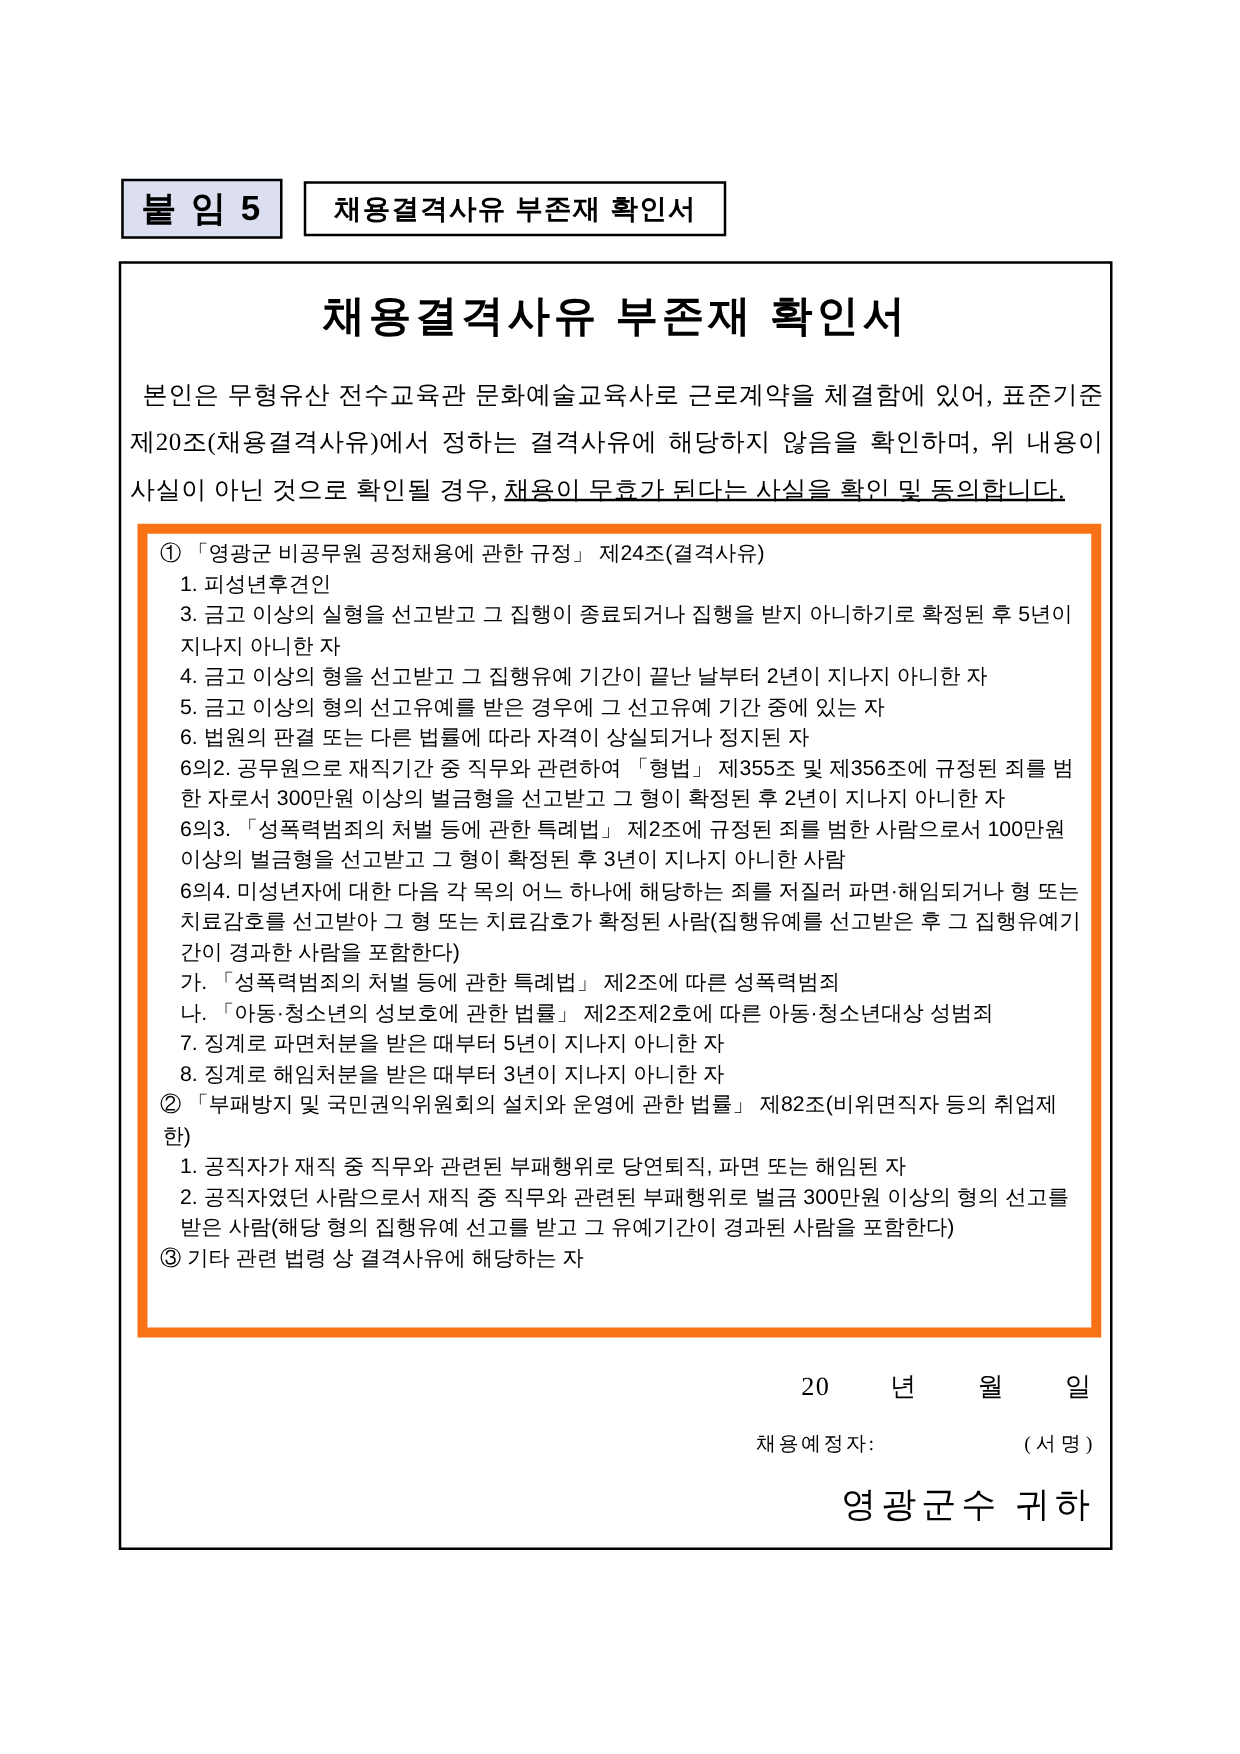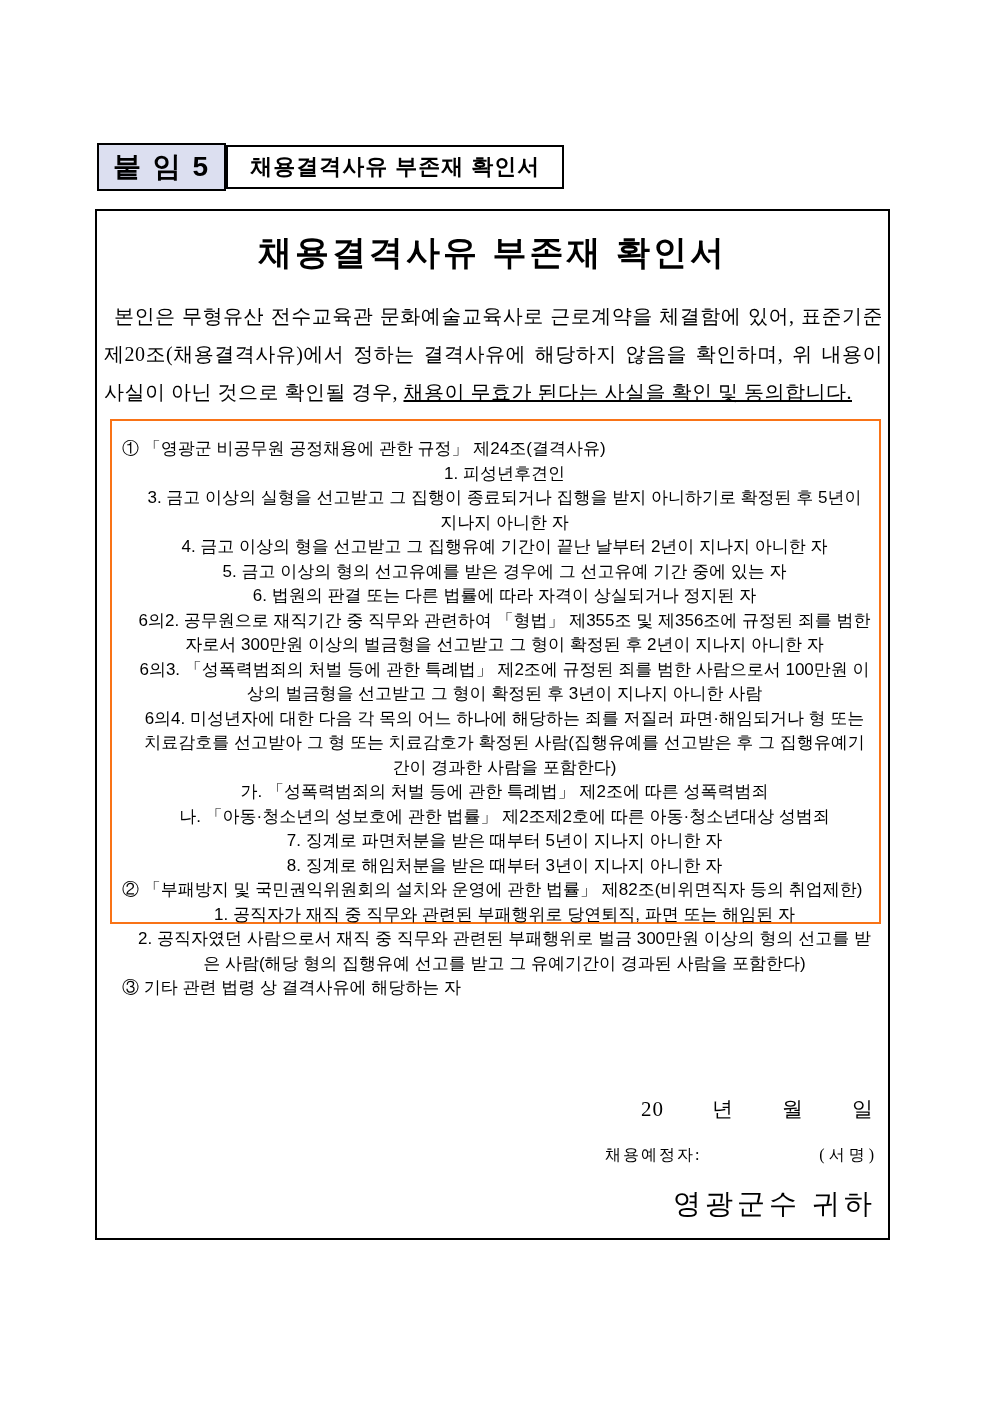--- a/index.html
+++ b/index.html
@@ -9,21 +9,21 @@
     background: #ffffff;
     color: #000000;
     font-family: "Liberation Serif", serif;
     position: relative;
     overflow: hidden;
   }
 
   
   .attachment-row {
     position: absolute; left: 97px; top: 143px;
-    display: flex; align-items: flex-start; gap: 0;
+    display: flex; align-items: flex-start; gap: 17px;
   }
   .attachment-label {
     background: #dcdff0;
     border: 2px solid #000;
     min-width: 124px; height: 48px;
     display: flex; align-items: center; justify-content: center;
     font-family: "Liberation Sans", sans-serif;
     font-weight: bold; font-size: 28px; letter-spacing: 2px;
     padding: 0 14px;
   }
@@ -56,28 +56,28 @@
     text-align: justify;
     text-indent: 10px;
     letter-spacing: 0.5px;
     word-break: break-all;
   }
   .intro .underlined { text-decoration: underline; }
 
   
   .criteria-box {
     position: absolute; left: 13px; top: 208px;
-    width: 771px; height: 505px;
-    border: 2px solid #f97316;
-    padding: 16px 8px;
+    width: 771px; height: 651px;
+    border: 8px solid #f97316;
+    padding: 4px 8px;
     font-family: "Liberation Sans", sans-serif;
     font-size: 17px; line-height: 24.5px;
   }
   .criteria-item.indent-0 { padding-left: 2px;  text-indent: -2px;  margin-left: 2px; }
-  .criteria-item.indent-1 { padding-left: 18px; text-align: center; }
+  .criteria-item.indent-1 { padding-left: 18px; }
 
   
   .date-line {
     position: absolute; top: 884px; right: 14px;
     font-size: 21px; letter-spacing: 1px;
     display: flex; align-items: baseline; font-family: Liberation Serif, serif;
   }
   .date-line .gap { margin-left: 48px; }
   .signer-line {
     position: absolute; top: 934px; right: 10px;

